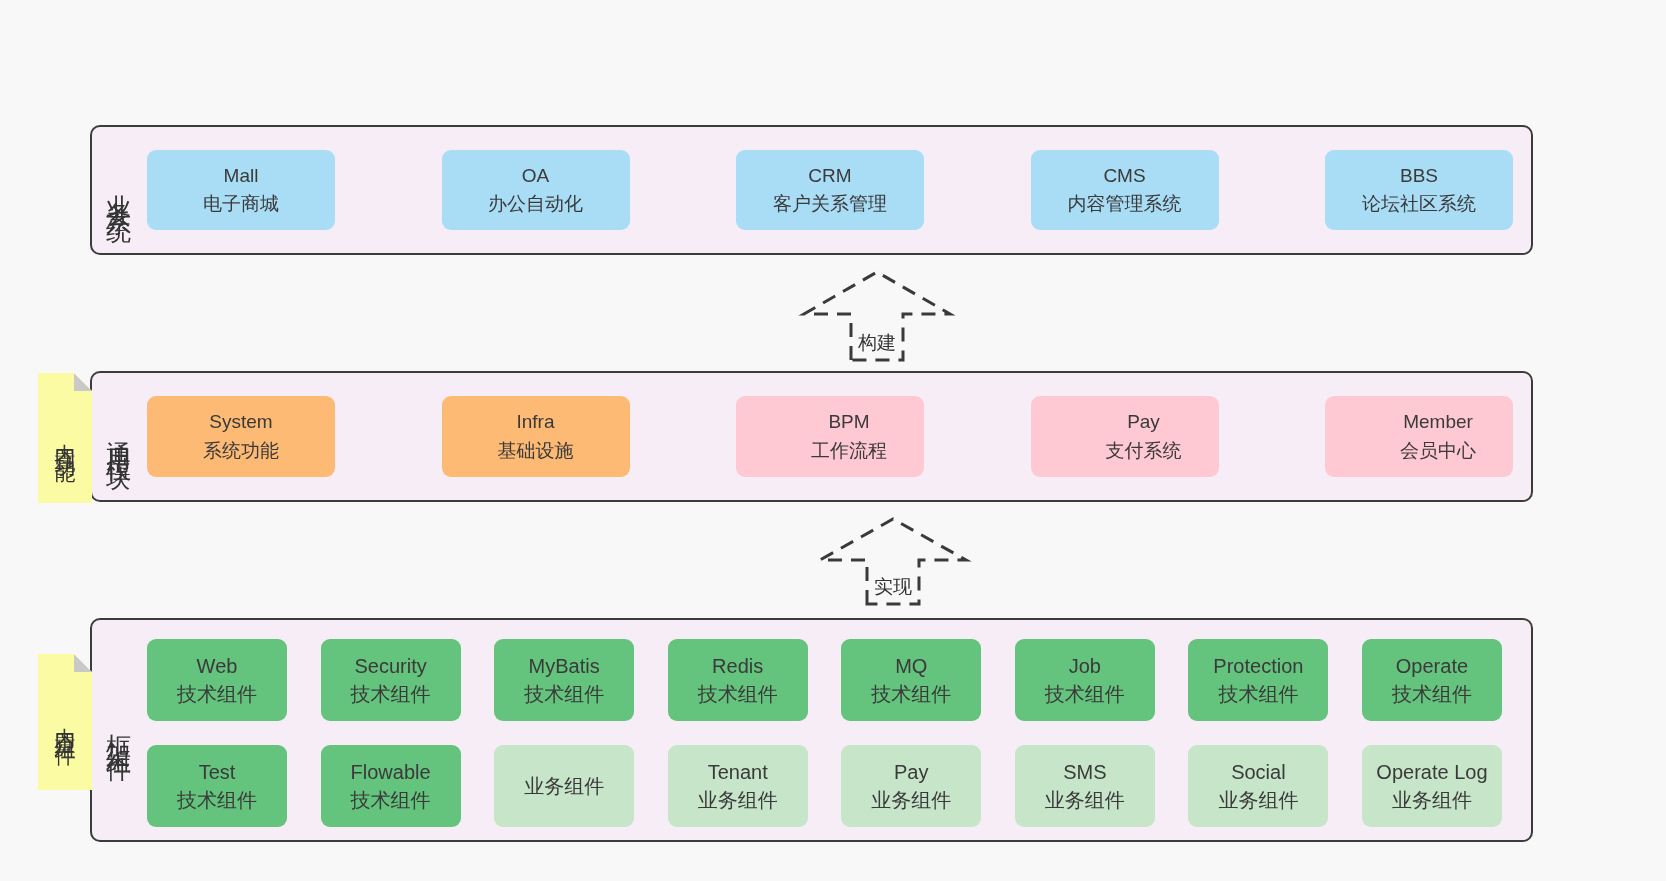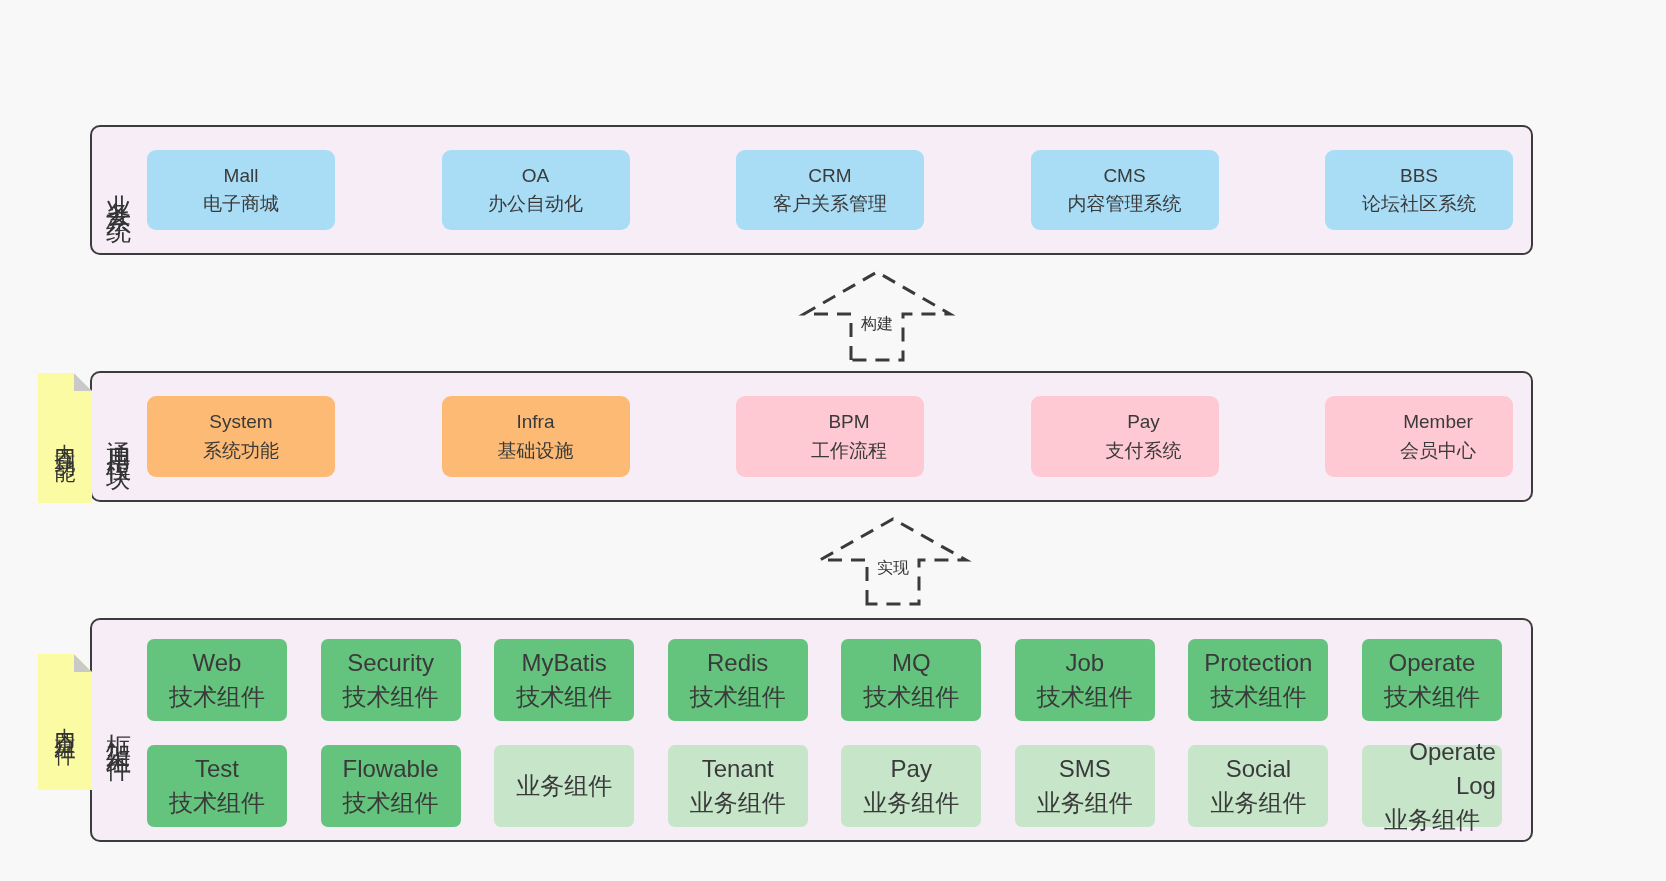--- a/index.html
+++ b/index.html
@@ -40,26 +40,26 @@
   .row6{left:55px;right:18px;top:23px;bottom:23px;}
   .row8{left:55px;right:29px;height:82px;}
   .row8.r1{top:19px;}
   .row8.r2{top:125px;}
 
   .box{
     box-sizing:border-box;
     border-radius:9px;
     display:flex;flex-direction:column;
     justify-content:center;align-items:center;
-    text-align:right;
+    text-align:left;
     font-size:19px;line-height:1.5;color:#3a3a3a;
     padding:2px 6px;
   }
   .row6 .box{width:188px;height:100%;}
-  .row8 .box{width:140px;height:100%;font-size:24px;line-height:1.42;border-radius:7px;}
+  .row8 .box{width:140px;height:100%;font-size:20px;line-height:1.42;}
 
   .t-blue       {background:#a9ddf6;}
   .t-red        {background:#fdba74;}
   .t-pink       {background:#ffc9d3;padding-left:44px;}
   .t-green      {background:#64c37d;}
   .t-green-light{background:#c6e5c9;}
 
   
   .tab{
     position:absolute;left:38px;width:54px;
@@ -84,21 +84,21 @@
 
   
   .arrow-svg{position:absolute;overflow:visible;}
   .arrow-svg polygon{
     fill:none;stroke:#3a3a3a;stroke-width:3;
     stroke-dasharray:14 9;
   }
   .arrow-label{
     position:absolute;transform:translate(-50%,-50%);
     background:#f8f8f8;padding:1px 5px;
-    font-size:16px;color:#333;z-index:4;white-space:nowrap;
+    font-size:19px;color:#333;z-index:4;white-space:nowrap;margin-top:19px;
   }
 </style>
 </head>
 <body>
 
 <div class="stage">
 
   <div class="panel panel-business">
     <div class="vlabel">业务系统</div>
     <div class="row row6">

